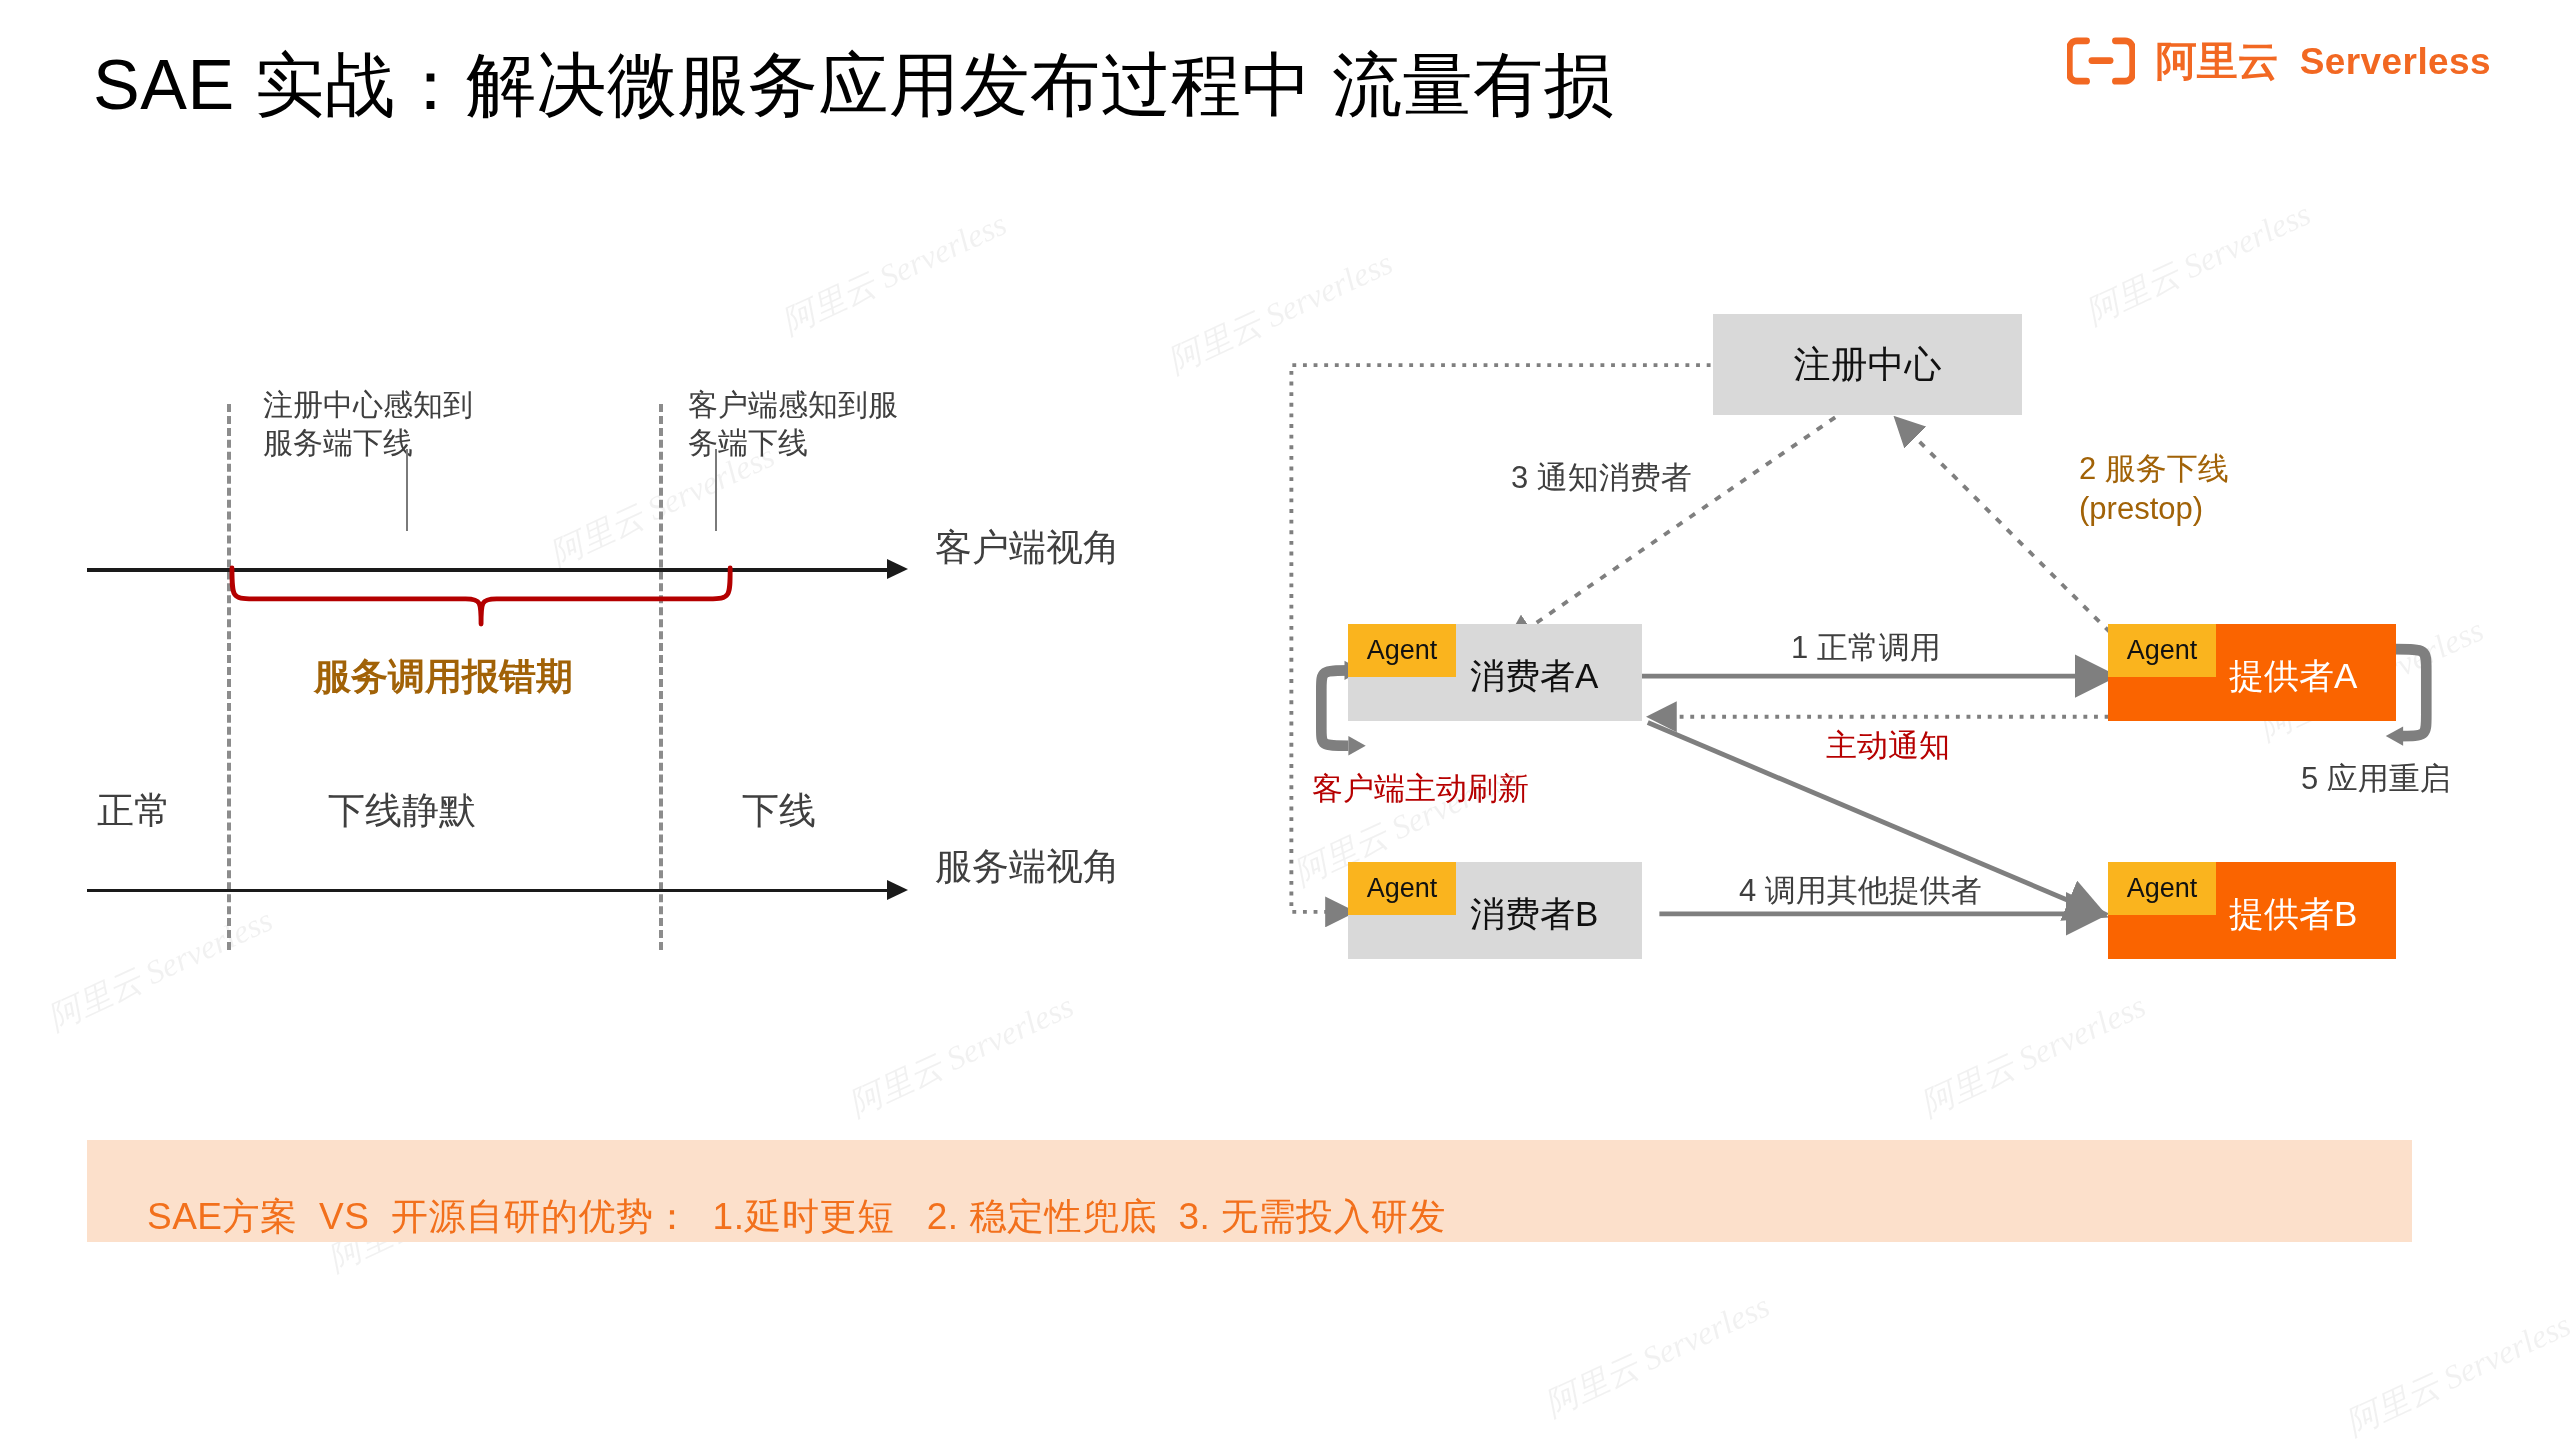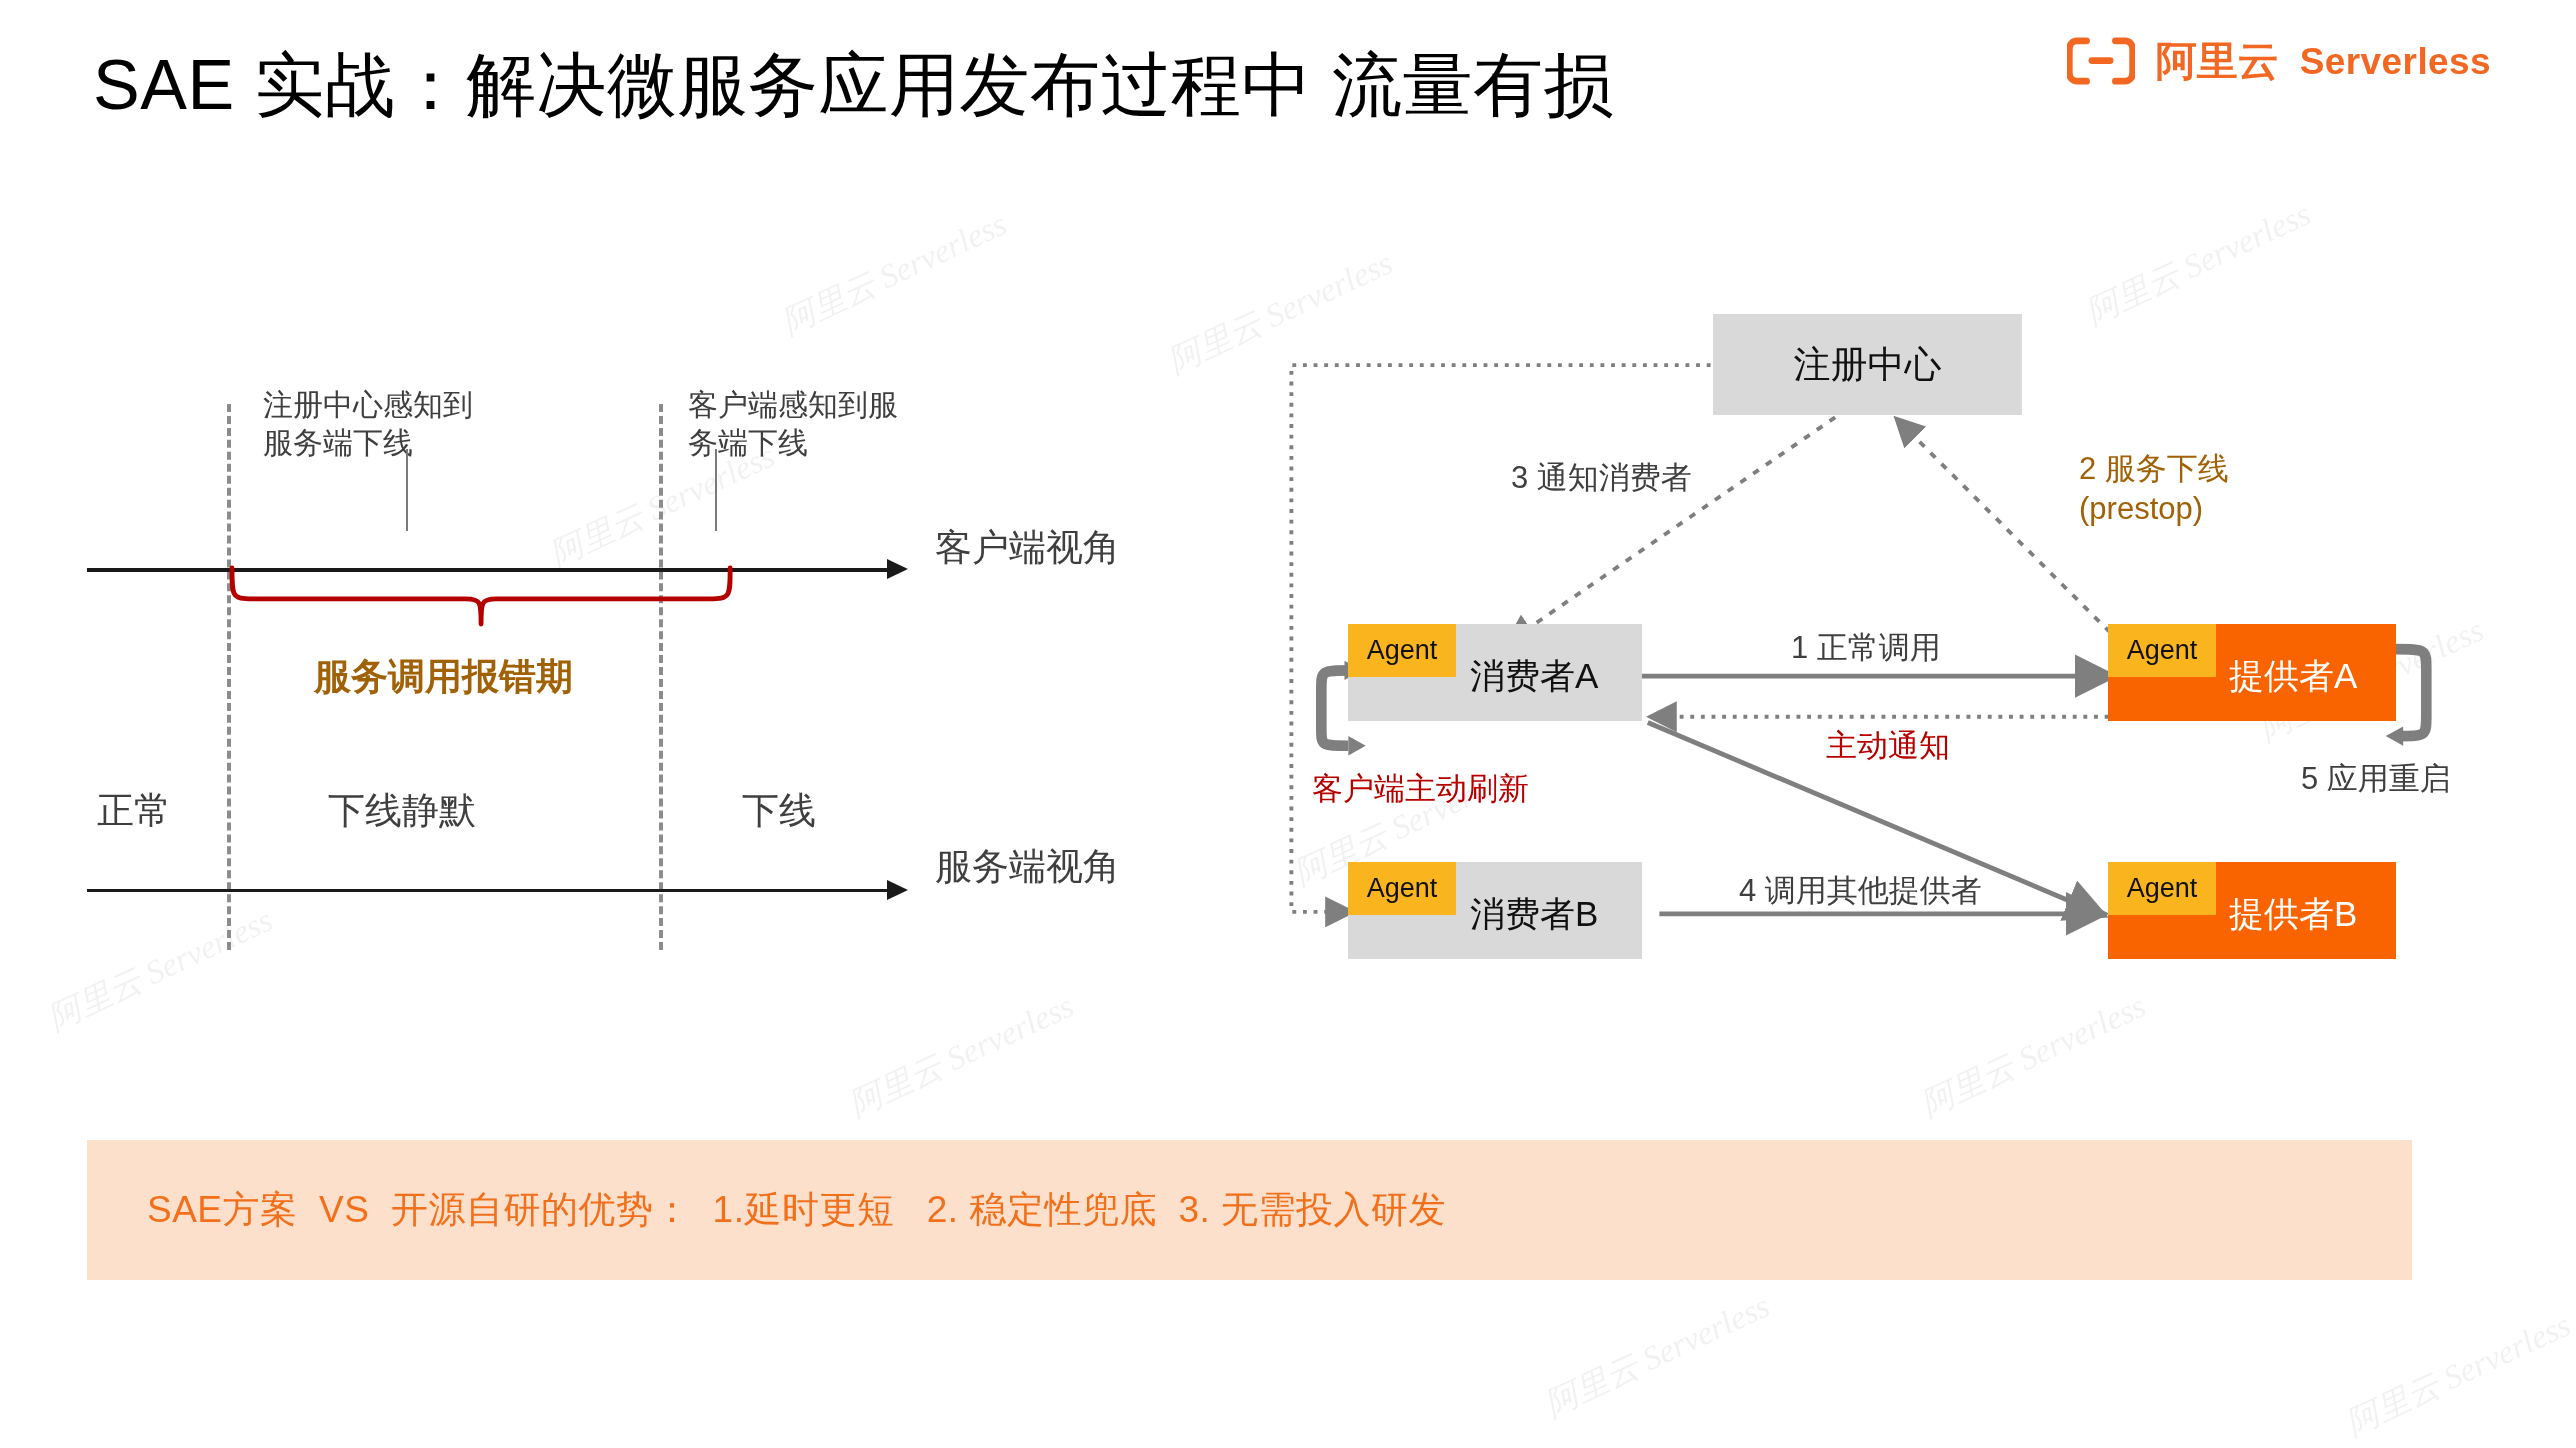--- a/index.html
+++ b/index.html
@@ -155,24 +155,24 @@
     height: 1449px;
     pointer-events: none;
   }
 
   
   #footer-banner {
     position: absolute;
     left: 87px;
     top: 1140px;
     width: 2325px;
-    height: 140px;
+    height: 102px;
     background: #fce0cb;
     display: flex;
-    align-items: center;
+    align-items: flex-end;
   }
   #footer-banner .banner-text {
     margin-left: 60px;
     color: #f2701c;
     font-size: 37px;
     white-space: pre;
     letter-spacing: 0.5px;
   }
 </style>
 </head>

